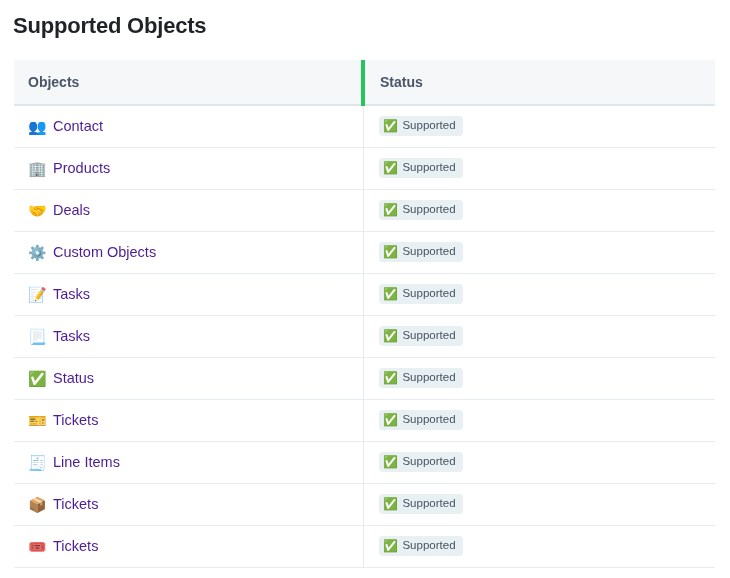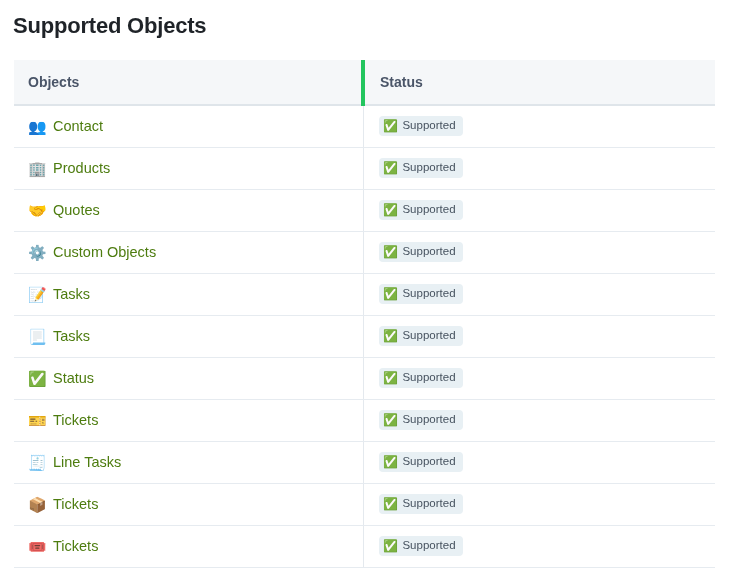--- a/index.html
+++ b/index.html
@@ -74,21 +74,21 @@
   .obj-icon {
     font-size: 15px;
     line-height: 1;
     width: 18px;
     display: inline-block;
     text-align: center;
     flex: 0 0 auto;
   }
   .obj-label {
     font-size: 14.5px;
-    color: #4d7c0f;
+    color: #4c1d95;
     line-height: 1;
   }
   .status-badge {
     display: inline-flex;
     align-items: center;
     gap: 4px;
     background: #e8f0f4;
     border-radius: 4px;
     padding: 3px 7px 3px 5px;
     font-size: 11.5px;
@@ -141,21 +141,21 @@
             </td>
             <td class="td-status"><span class="status-badge">
                 <span class="badge-icon">✅</span>
                 <span class="badge-text">Supported</span>
               </span></td>
           </tr>
           <tr class="data-row">
             <td class="td-objects">
               <div class="obj-cell">
                 <span class="obj-icon">🤝</span>
-                <span class="obj-label">Quotes</span>
+                <span class="obj-label">Deals</span>
               </div>
             </td>
             <td class="td-status"><span class="status-badge">
                 <span class="badge-icon">✅</span>
                 <span class="badge-text">Supported</span>
               </span></td>
           </tr>
           <tr class="data-row">
             <td class="td-objects">
               <div class="obj-cell">
@@ -213,21 +213,21 @@
             </td>
             <td class="td-status"><span class="status-badge">
                 <span class="badge-icon">✅</span>
                 <span class="badge-text">Supported</span>
               </span></td>
           </tr>
           <tr class="data-row">
             <td class="td-objects">
               <div class="obj-cell">
                 <span class="obj-icon">🧾</span>
-                <span class="obj-label">Line Tasks</span>
+                <span class="obj-label">Line Items</span>
               </div>
             </td>
             <td class="td-status"><span class="status-badge">
                 <span class="badge-icon">✅</span>
                 <span class="badge-text">Supported</span>
               </span></td>
           </tr>
           <tr class="data-row">
             <td class="td-objects">
               <div class="obj-cell">

